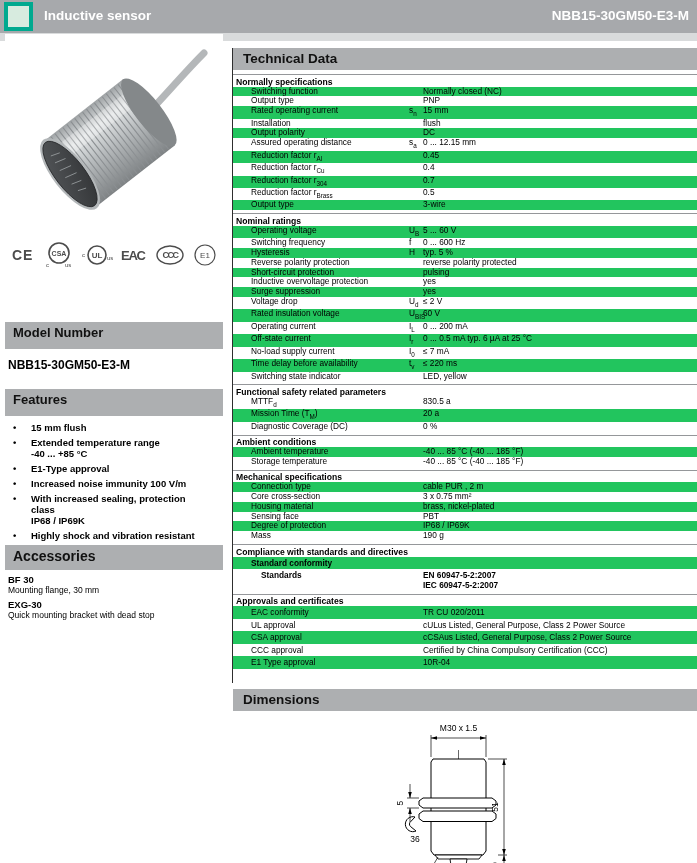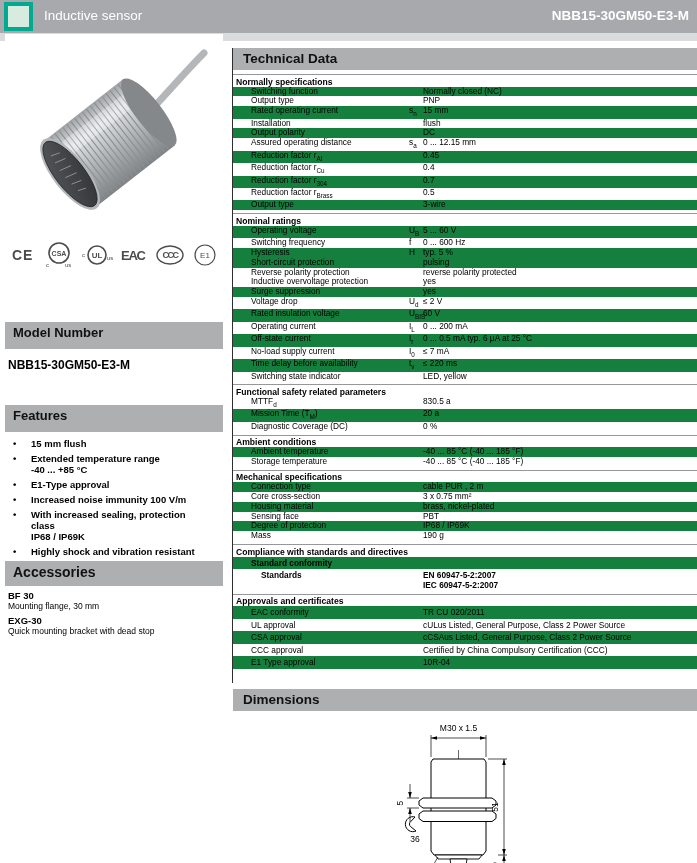--- a/index.html
+++ b/index.html
@@ -3,46 +3,46 @@
 <meta charset="utf-8">
 <style>
   html,body{margin:0;padding:0;}
   body{
     width:697px;height:863px;position:relative;overflow:hidden;
     background:#ffffff;font-family:"Liberation Sans", sans-serif;color:#000;
   }
   
   .topbar{position:absolute;left:0;top:0;width:697px;height:33px;background:#a7a9ac;z-index:3;}
   .logo-square{position:absolute;left:4px;top:2px;width:21px;height:21px;background:#d7ebdf;border:4px solid #00a98f;}
-  .topbar-title{position:absolute;left:44px;top:8px;font-size:13.5px;font-weight:normal;color:#fff;}
+  .topbar-title{position:absolute;left:44px;top:8px;font-size:13.5px;font-weight:bold;color:#fff;}
   .topbar-model{position:absolute;right:8px;top:8px;font-size:13.5px;font-weight:bold;color:#fff;}
   .topstrip{position:absolute;left:0;top:33px;width:697px;height:8px;background:#d9dbdc;z-index:1;}
   
   .leftcol{position:absolute;left:5px;top:34px;width:218px;z-index:2;}
   .photo-box{width:218px;height:200px;background:#fff;position:relative;}
   .certs{height:30px;margin-top:6px;padding:0 6px;display:flex;justify-content:space-between;align-items:center;}
   .bar{background:#adafb1;height:27px;line-height:21px;font-size:13px;font-weight:bold;padding-left:8px;color:#111;}
   .bar.acc{height:25px;line-height:23px;font-size:14px;margin-top:4px;}
   .model-value{margin:9px 0 0 3px;font-size:12px;font-weight:bold;height:19px;}
-  .bar.feat{margin-top:28px;}
+  .bar.feat{margin-top:12px;}
   .bar.modelnum{margin-top:52px;}
   ul.features{list-style:none;margin:6px 0 0 0;padding:0 0 0 6px;}
   ul.features li{position:relative;padding-left:20px;font-size:9.5px;font-weight:bold;line-height:11px;margin-bottom:4px;white-space:pre-line;}
   ul.features li:before{content:"\2022";position:absolute;left:2px;top:0;}
   .acc-name{font-size:9.5px;font-weight:bold;line-height:11px;margin:4px 0 0 3px;}
   .acc-desc{font-size:8.5px;line-height:10px;margin-left:3px;}
   
   .rightcol{position:absolute;left:232px;top:48px;width:464px;height:635px;border-left:1px solid #2e2e2e;}
   .bar.big{height:22px;line-height:22px;font-size:13.5px;padding-left:10px;}
   .bar.dims{margin-top:20px;}
   .spec-table{margin-top:4px;width:100%;}
   .tsec{font-size:8.6px;font-weight:bold;line-height:10px;padding:1.5px 0 0 3px;border-top:1px solid #95979a;margin-top:3px;}
   .tsec.first{margin-top:0;}
   .trow{display:flex;line-height:9.8px;font-size:8.3px;}
-  .trow.gray{background:#15803d;}
+  .trow.gray{background:#22c55e;}
   .tlabel{width:158px;padding-left:18px;box-sizing:content-box;}
   .tlabel.ind{padding-left:28px;width:148px;}
   .tsym{width:14px;}
   .tval{flex:1;padding-right:4px;white-space:pre-line;}
   .trow.mid{line-height:12px;font-weight:bold;}
   .trow.mid .tval{line-height:10.5px;padding-top:1px;}
   .trow.tall{line-height:12.6px;}
   sub{font-size:6.3px;}
   .drawing{position:relative;margin-top:6px;height:194px;}
   .drawing svg{position:absolute;left:146px;top:0;}
@@ -235,29 +235,29 @@
       <div class="trow">
         <span class="tlabel">Switching frequency</span>
         <span class="tsym">f</span>
         <span class="tval">0 ... 600 Hz</span>
       </div>
       <div class="trow gray">
         <span class="tlabel">Hysteresis</span>
         <span class="tsym">H</span>
         <span class="tval">typ. 5  %</span>
       </div>
+      <div class="trow">
+        <span class="tlabel">Reverse polarity protection</span>
+        <span class="tsym"></span>
+        <span class="tval">reverse polarity protected</span>
+      </div>
       <div class="trow gray">
         <span class="tlabel">Short-circuit protection</span>
         <span class="tsym"></span>
         <span class="tval">pulsing</span>
-      </div>
-      <div class="trow">
-        <span class="tlabel">Reverse polarity protection</span>
-        <span class="tsym"></span>
-        <span class="tval">reverse polarity protected</span>
       </div>
       <div class="trow">
         <span class="tlabel">Inductive overvoltage protection</span>
         <span class="tsym"></span>
         <span class="tval">yes</span>
       </div>
       <div class="trow gray">
         <span class="tlabel">Surge suppression</span>
         <span class="tsym"></span>
         <span class="tval">yes</span>

